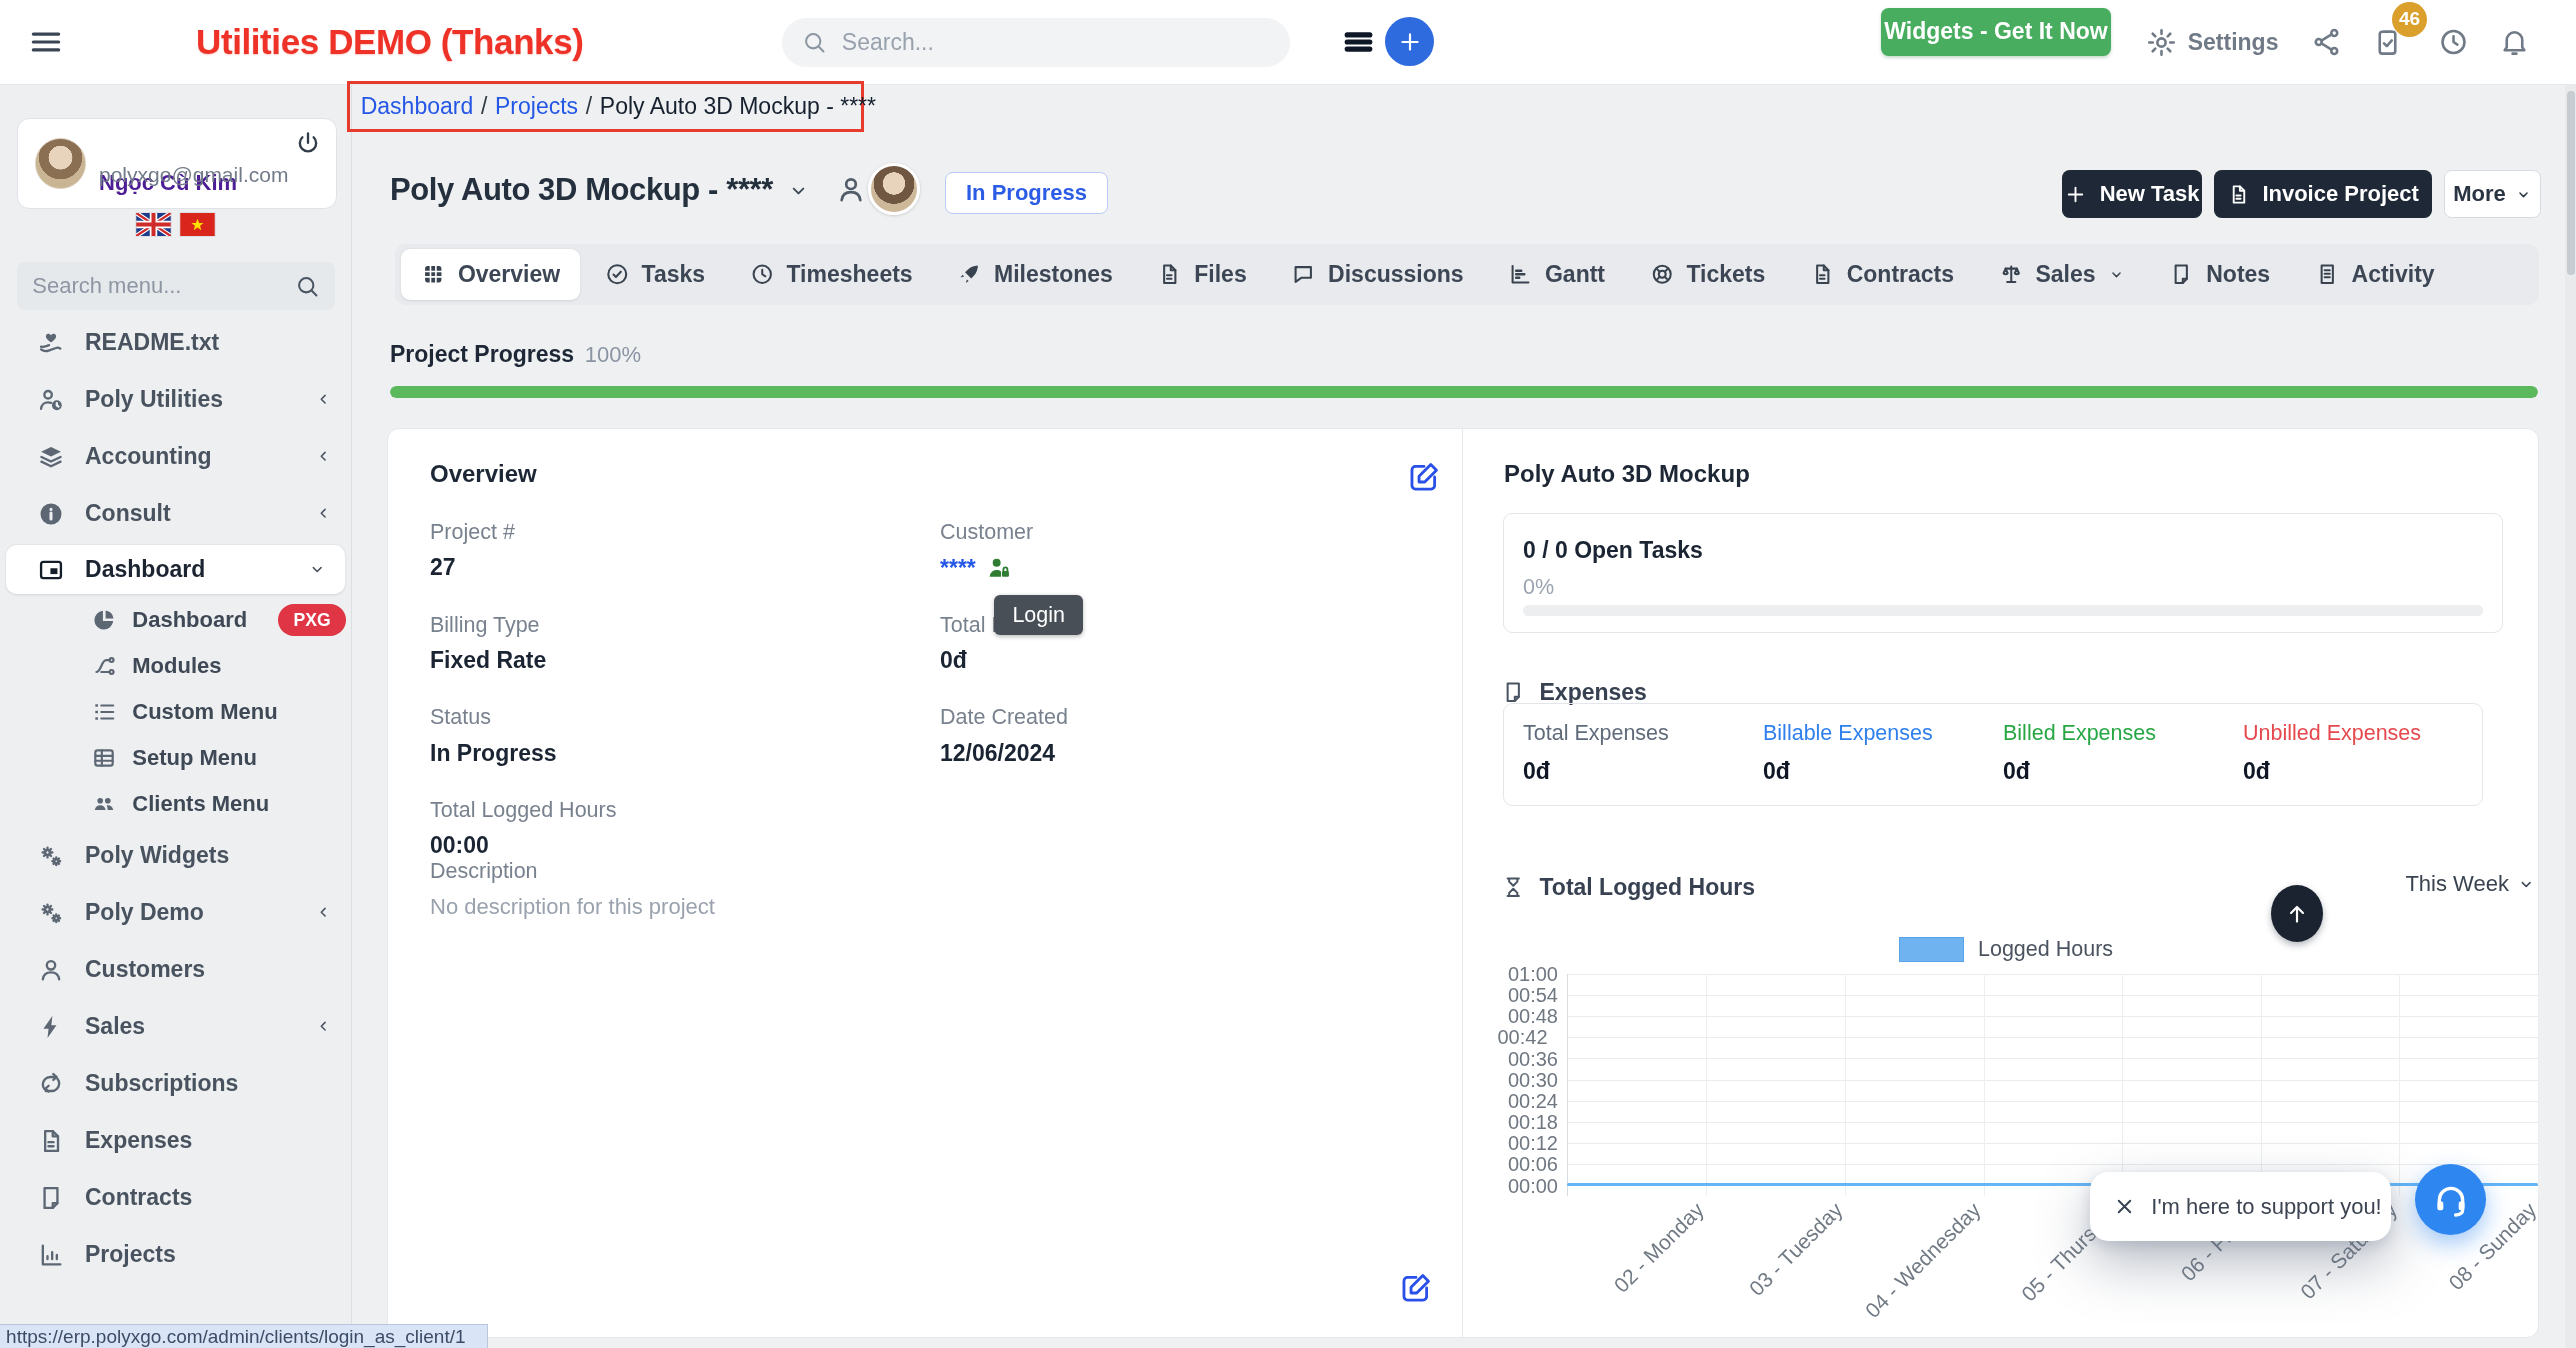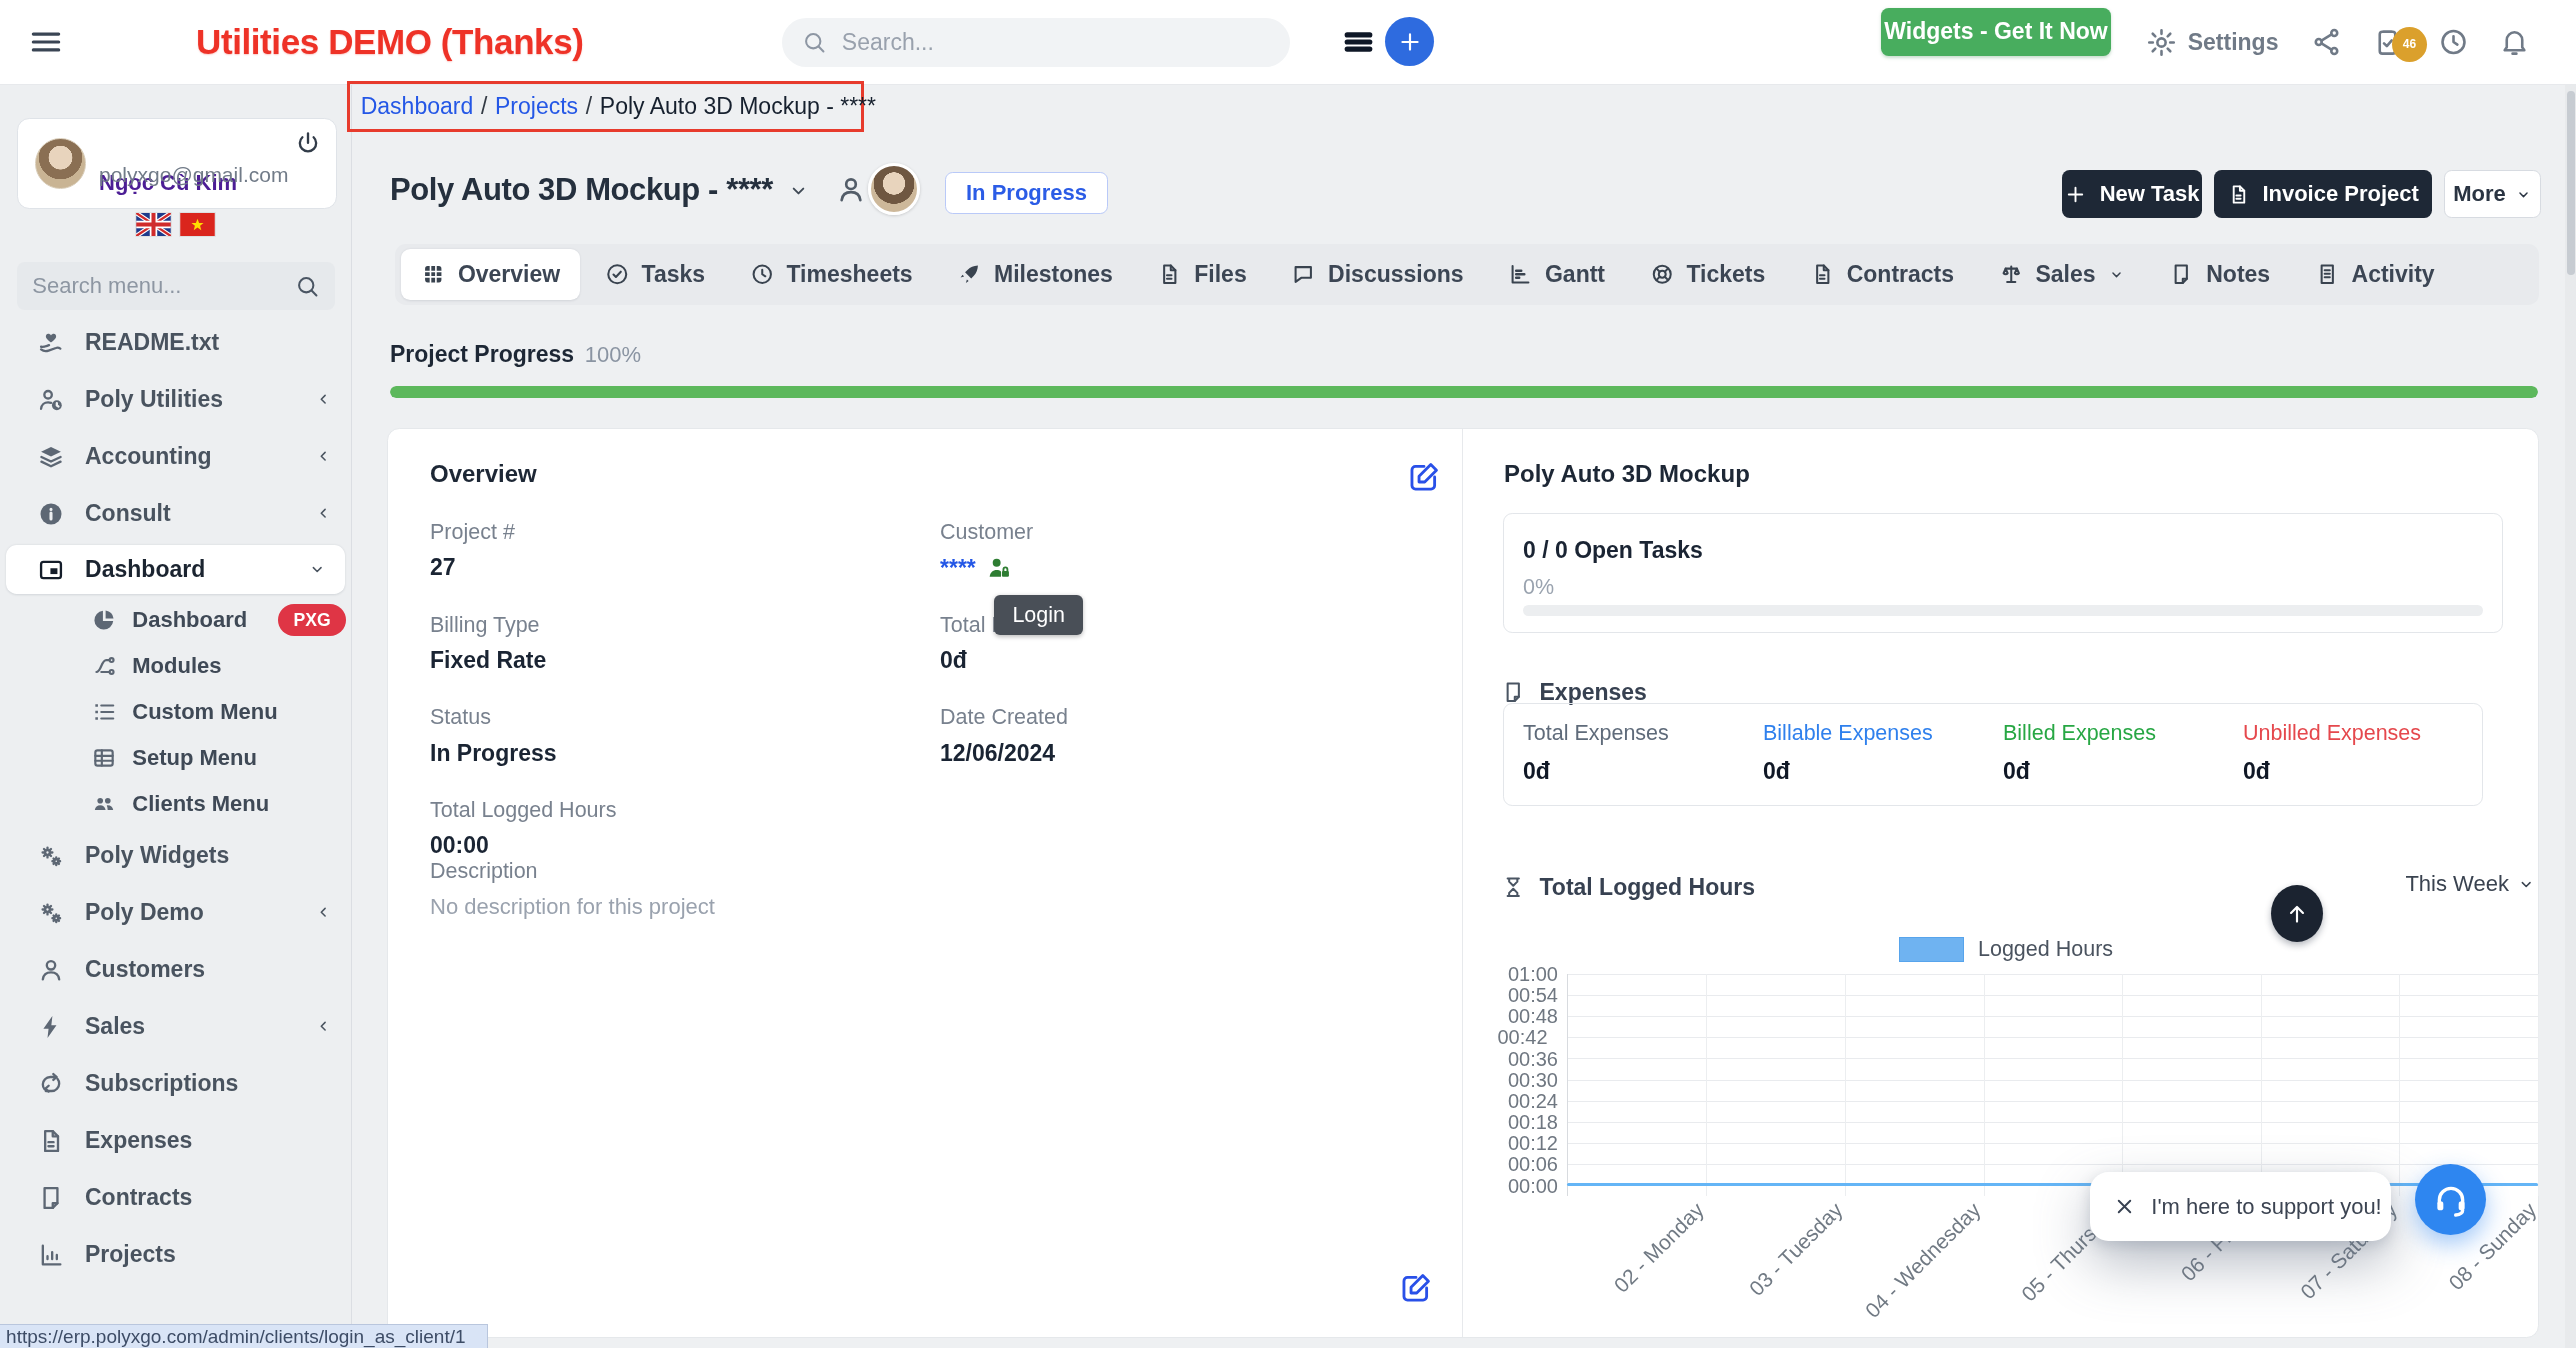--- a/index.html
+++ b/index.html
@@ -21,21 +21,21 @@
   .plusbtn{position:absolute;left:1385px;top:17px;width:49px;height:49px;border-radius:50%;background:#2e6bdf;color:#fff;
     display:flex;align-items:center;justify-content:center;}
   .plusbtn .ic{width:26px;height:26px;}
   .widgetsbtn{position:absolute;left:1881px;top:7.7px;width:230px;height:48px;border-radius:7.7px;background:#48ad5e;color:#fff;
     display:flex;align-items:center;justify-content:center;font-size:23px;font-weight:700;box-shadow:0 1.5px 3.1px rgba(40,120,60,.25);}
   .hdr-ico{position:absolute;top:26px;width:31px;height:32px;color:#707a87;}
   .settingswrap{position:absolute;left:2146px;top:0;height:84px;display:flex;align-items:center;gap:10.7px;color:#707a87;}
   .settingswrap .ic{width:31px;height:31px;}
   .settingswrap .lbl{font-size:23px;font-weight:600;}
   .cbadge{position:absolute;left:2392px;top:1.5px;min-width:35px;height:35px;border-radius:17.6px;background:#dba02c;color:#fff;
-    font-size:12px;font-weight:700;display:flex;align-items:center;justify-content:center;z-index:2;margin-top:25px;}
+    font-size:19px;font-weight:700;display:flex;align-items:center;justify-content:center;z-index:2;}
   
   .sidebar{position:absolute;left:0;top:84px;width:351px;height:1264px;background:#edeff1;border-right:0.8px solid #dbdee3;overflow:hidden;}
   .usercard{position:absolute;left:17px;top:34px;width:318px;height:89px;background:#fff;border:0.8px solid #dfe3e8;border-radius:12.3px;}
   .uavatar{position:absolute;left:17px;top:19px;width:49px;height:49px;border-radius:50%;
     background:radial-gradient(circle at 50% 38%,#e8d4bd 0 30%,#8a6f53 31% 55%,#c9b494 56% 100%);border:0.8px solid #d9cdb9;}
   .uname{position:absolute;left:81px;top:15.3px;font-size:22px;font-weight:700;color:#4c1d95;margin-top:36px;}
   .uemail{position:absolute;left:81px;top:44px;font-size:21px;color:#717b88;}
   .upower{position:absolute;left:276px;top:10.7px;width:28px;height:28px;color:#323c49;}
   .flags{position:absolute;left:0;top:129px;width:351px;display:flex;justify-content:center;gap:9.2px;}
   .flag{width:35px;height:23px;display:inline-flex;box-shadow:0 0 0 0.8px rgba(0,0,0,.08);}

